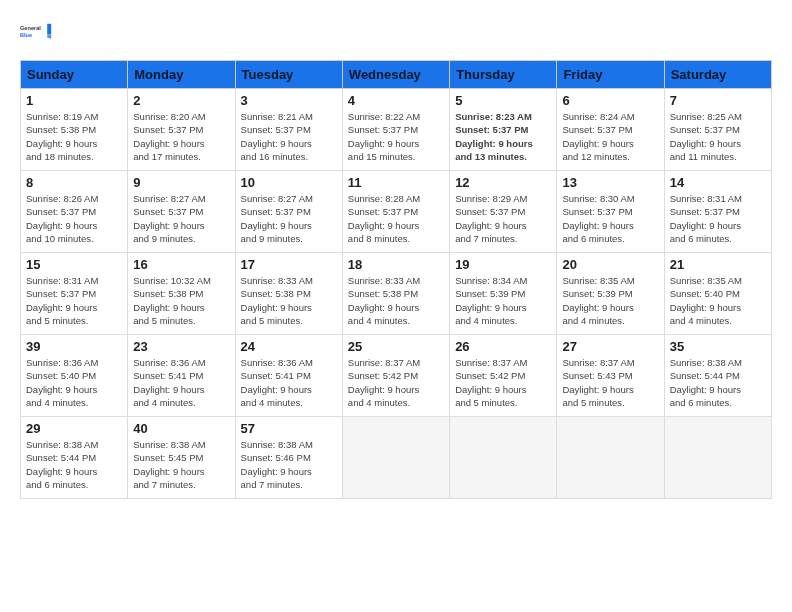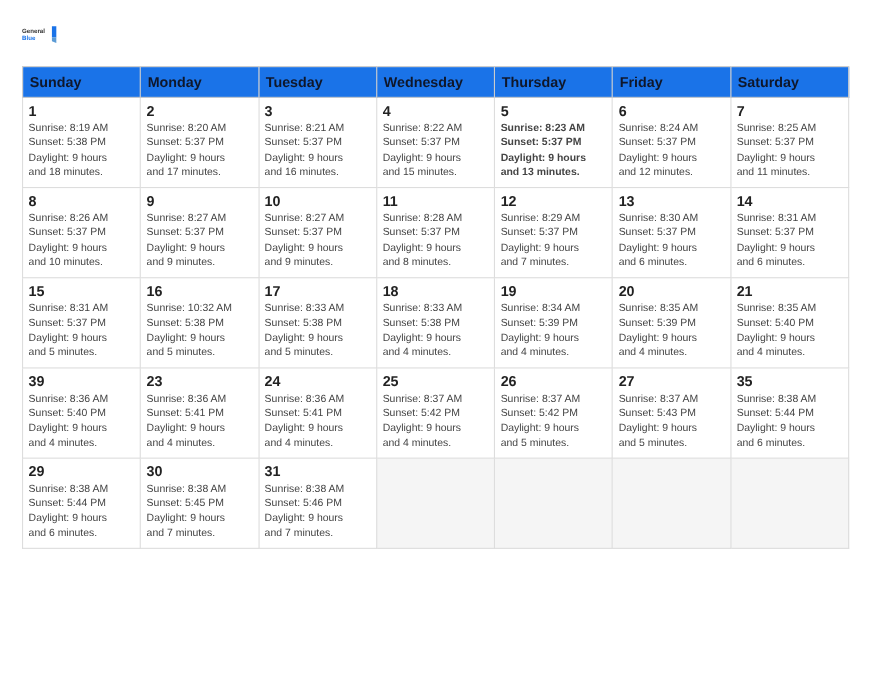--- a/index.html
+++ b/index.html
@@ -320,28 +320,28 @@
         </tr>
         <tr>
           <td>
             <span class="day-num">29</span>
             <div class="day-info" style="white-space: pre-line;">Sunrise: 8:38 AM
 Sunset: 5:44 PM
 Daylight: 9 hours
 and 6 minutes.</div>
           </td>
           <td>
-            <span class="day-num">30</span>
+            <span class="day-num">40</span>
             <div class="day-info" style="white-space: pre-line;">Sunrise: 8:38 AM
 Sunset: 5:45 PM
 Daylight: 9 hours
 and 7 minutes.</div>
           </td>
           <td>
-            <span class="day-num">31</span>
+            <span class="day-num">57</span>
             <div class="day-info" style="white-space: pre-line;">Sunrise: 8:38 AM
 Sunset: 5:46 PM
 Daylight: 9 hours
 and 7 minutes.</div>
           </td>
           <td class="empty"></td>
           <td class="empty"></td>
           <td class="empty"></td>
           <td class="empty"></td>
         </tr>

